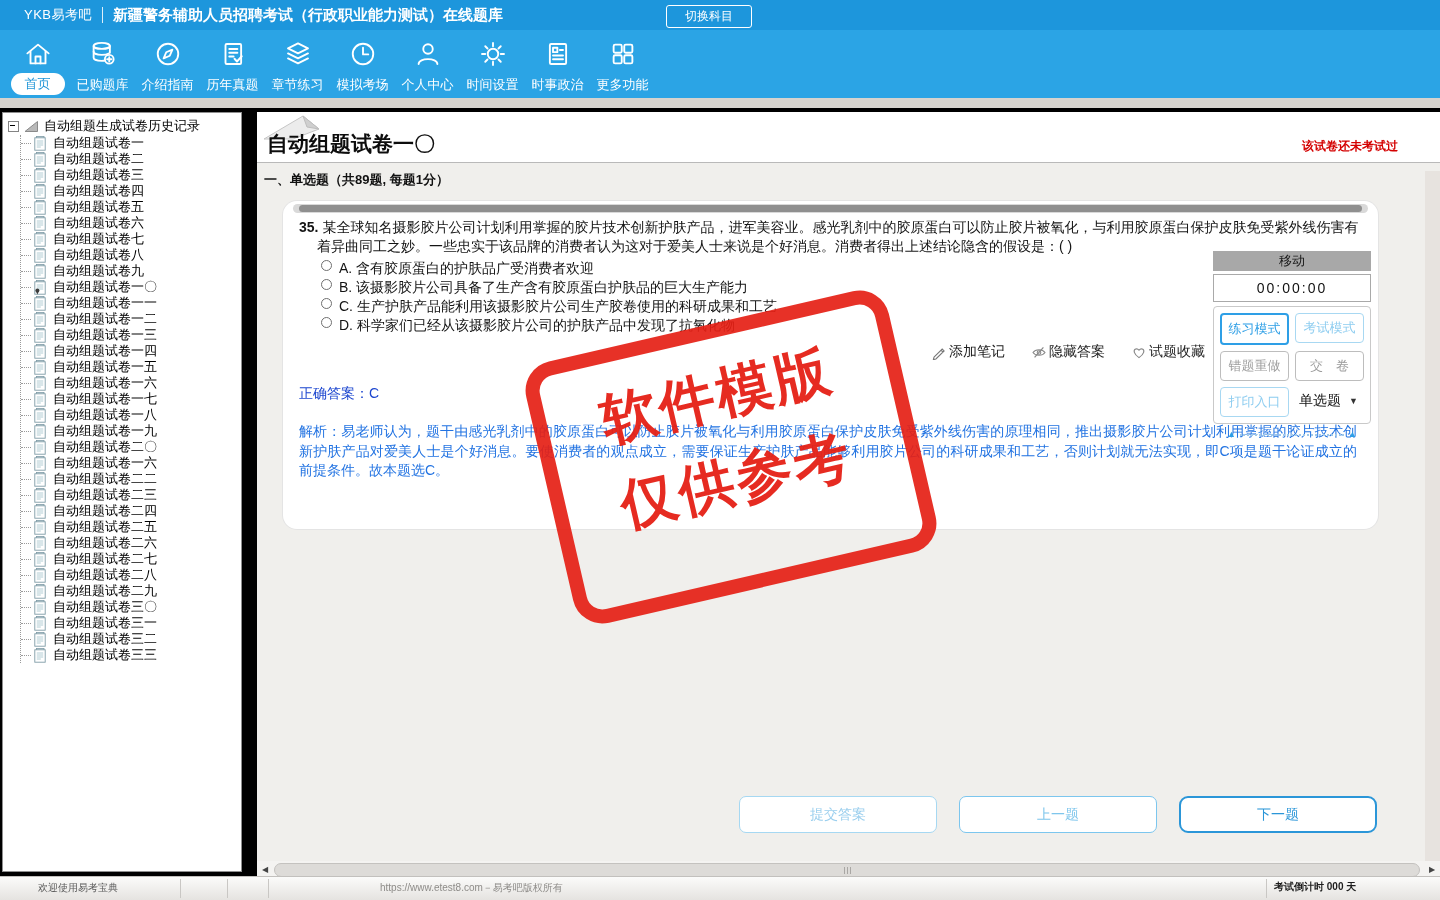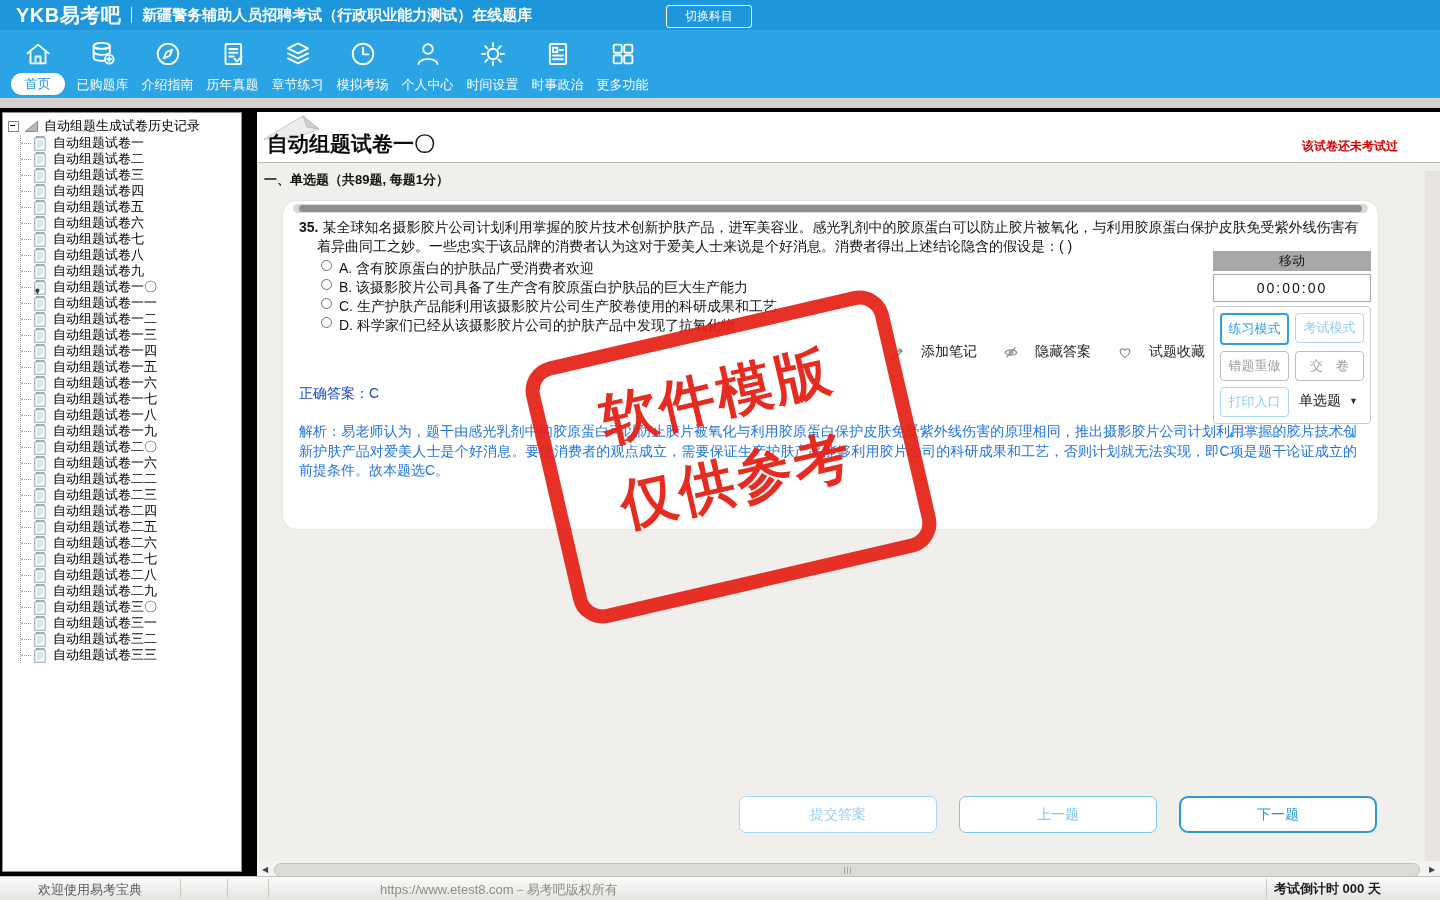--- a/index.html
+++ b/index.html
@@ -3,21 +3,21 @@
 <meta charset="utf-8">
 <style>
   * { margin:0; padding:0; box-sizing:content-box; }
   html,body { width:1440px; height:900px; }
   body { position:relative; overflow:hidden; background:#d6d3ce;
          font-family:"Liberation Sans","DejaVu Sans",sans-serif; }
 
   
   .titlebar { position:absolute; top:0; left:0; right:0; height:30px; background:#1d96dc; color:#fff;
               display:flex; align-items:center; z-index:50; }
-  .brand { font-size:20px; font-weight:bold; margin-left:16px; letter-spacing:.5px; white-space:nowrap; }
+  .brand { font-size:13px; font-weight:normal; margin-left:24px; letter-spacing:.5px; white-space:nowrap; }
   .tdiv { width:1px; height:16px; background:rgba(255,255,255,.85); margin:0 10px; }
   .apptitle { font-size:15px; font-weight:bold; white-space:nowrap; }
   .switch-btn { position:absolute; left:666px; top:5px; width:84px; height:21px; background:transparent;
                 border:1px solid #fff; border-radius:3px; color:#fff; font-size:12px; cursor:pointer;
                 font-family:inherit; }
 
   
   .toolbar { position:absolute; top:30px; left:0; right:0; height:68px; background:#2ba4e5; z-index:50; }
   .tb-items { display:flex; padding-left:5px; }
   .tb-item { width:65px; display:flex; flex-direction:column; align-items:center; padding-top:9px; cursor:pointer; }
@@ -61,21 +61,21 @@
                     border-radius:5px; cursor:pointer; }
   .card-thumb { position:absolute; left:6px; right:6px; top:1px; height:7px; background:#8f8f8f; border-radius:4px; }
   .q-text { position:absolute; left:16px; top:17px; width:1050px; font-size:14px; line-height:19px;
             color:#141414; padding-left:18px; }
   .q-num { font-weight:bold; margin-left:-18px; padding-right:4px; }
   .options { position:absolute; left:38px; top:59px; }
   .opt { display:flex; align-items:flex-start; height:19px; font-size:14px; color:#141414; cursor:pointer; }
   .radio { width:11px; height:11px; border:1px solid #6f6f6f; border-radius:50%; background:#fff;
            margin-right:7px; flex:none; box-sizing:border-box; }
   .action-row { position:absolute; top:142px; right:173px; display:flex; gap:26px; font-size:14px; color:#222; }
-  .action-item { display:flex; align-items:center; gap:16px; cursor:pointer; }
+  .action-item { display:flex; align-items:center; gap:2px; cursor:pointer; }
   .action-item svg { width:16px; height:16px; display:block; }
   .answer-row { position:absolute; left:16px; top:184px; font-size:14px; color:#1c46cf; }
   .analysis { position:absolute; left:16px; top:221px; width:1058px; font-size:14px; line-height:19.5px;
               color:#2273e2; text-align:justify; }
 
   
   .float-panel { position:absolute; left:956px; top:88px; width:158px; z-index:20; }
   .fp-title { height:20px; background:#a8a8a8; color:#1a1a1a; font-size:13px; text-align:center;
               line-height:20px; cursor:move; }
   .fp-timer { height:26px; margin-top:3px; background:#fff; border:1px solid #a9a9a9; font-size:14px;
@@ -114,21 +114,21 @@
   .h-arrow { width:16px; text-align:center; font-size:8px; color:#444; cursor:pointer; }
   .h-track { flex:1; height:14px; position:relative; }
   .h-thumb { position:absolute; left:1px; right:4px; top:1px; height:12px; background:#dddbd8;
              border:1px solid #c4c2bf; border-radius:7px; display:flex; align-items:center;
              justify-content:center; gap:2px; cursor:pointer; }
   .h-thumb i { width:1px; height:7px; background:#a9a7a4; }
 
   
   .statusbar { position:absolute; left:0; right:0; bottom:0; height:23px;
                background:linear-gradient(#fbfbfa,#e5e3e0); border-top:1px solid #c2c0bd;
-               font-size:13px; color:#5a5a5a; z-index:50; }
+               font-size:10px; color:#5a5a5a; z-index:50; }
   .sb-welcome { position:absolute; left:38px; top:4px; }
   .sb-sep { position:absolute; top:2px; bottom:2px; width:1px; background:#c9c7c4; }
   .sb-url { position:absolute; left:380px; top:4px; color:#8e8c89; }
   .sb-count { position:absolute; left:1274px; top:3px; color:#1d1d1d; font-weight:bold; }
 </style>
 </head>
 <body>
 
 <div class="titlebar">
   <span class="brand">YKB易考吧</span>

